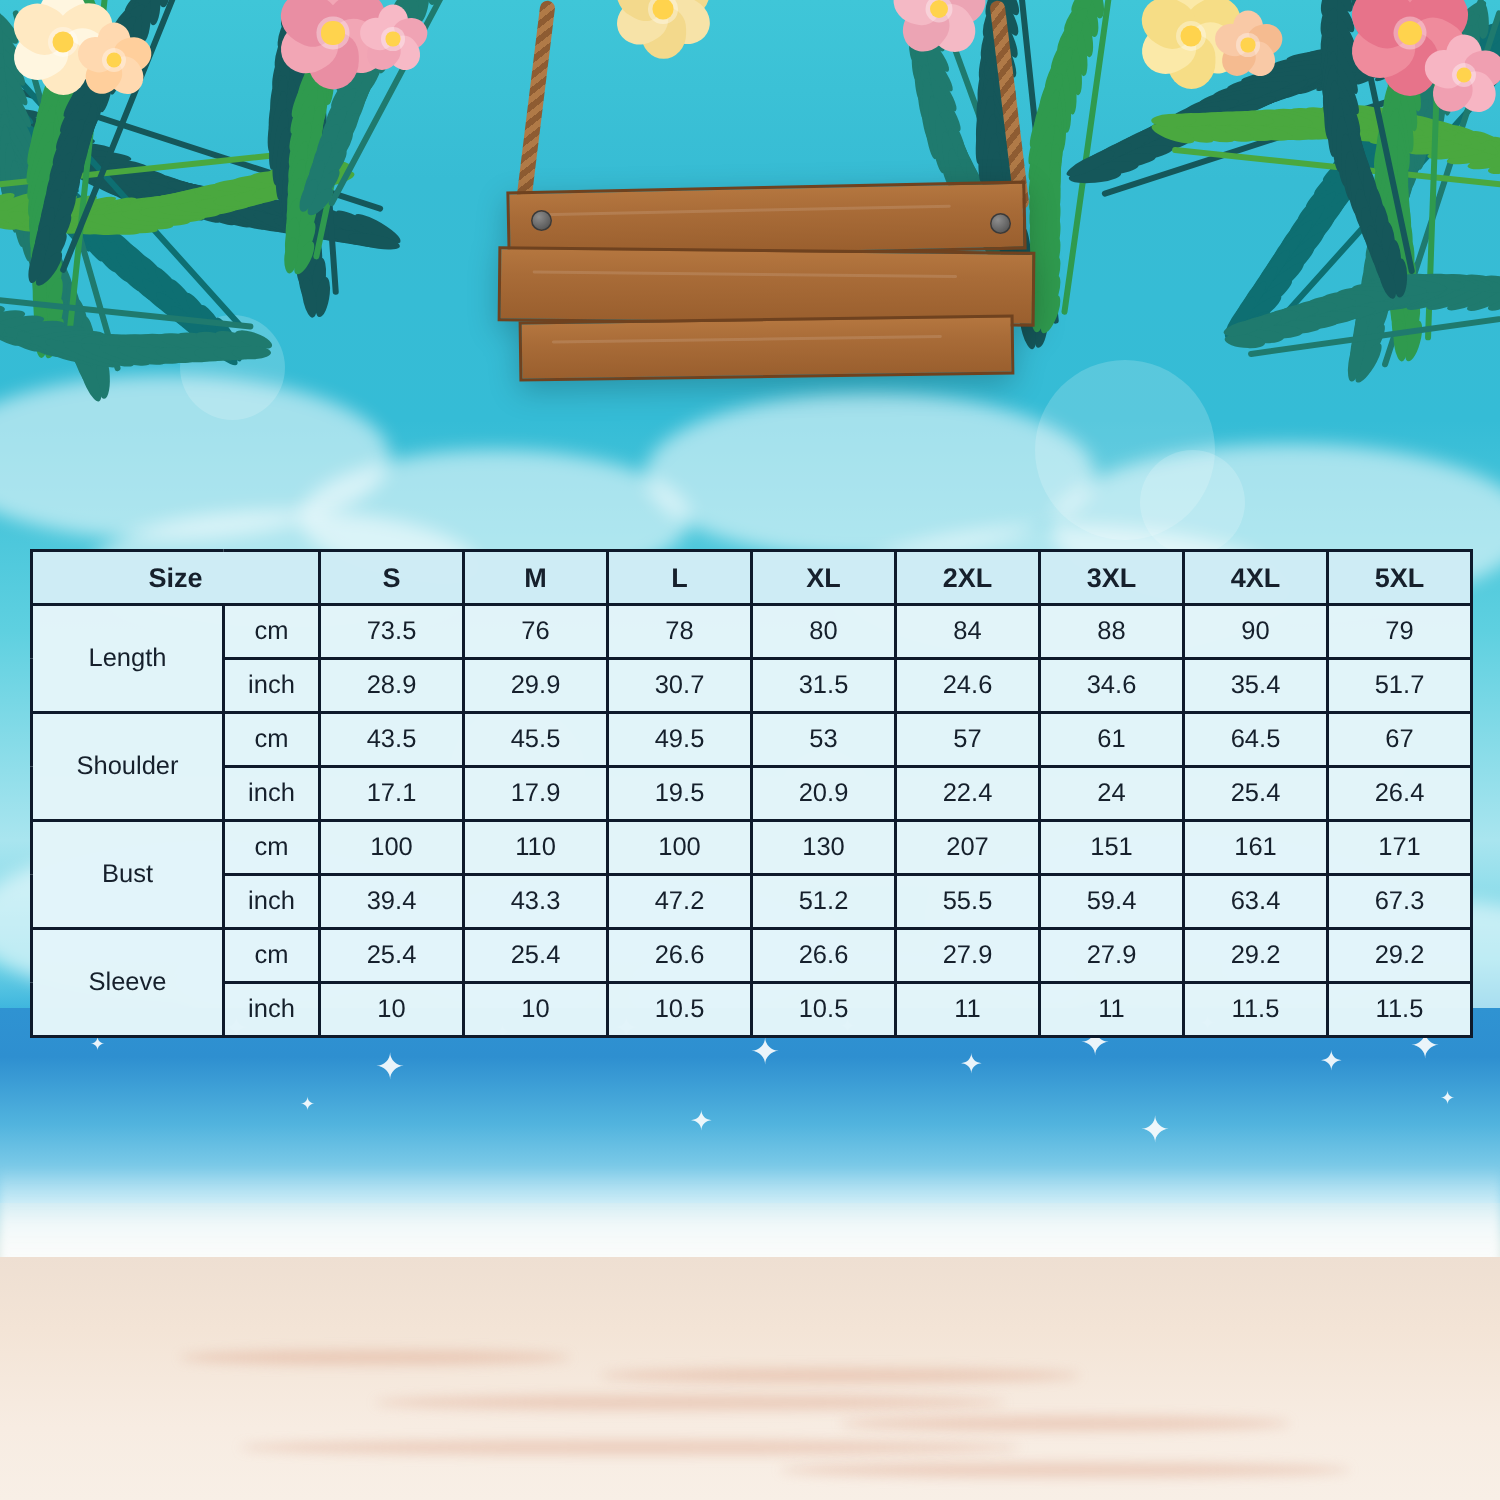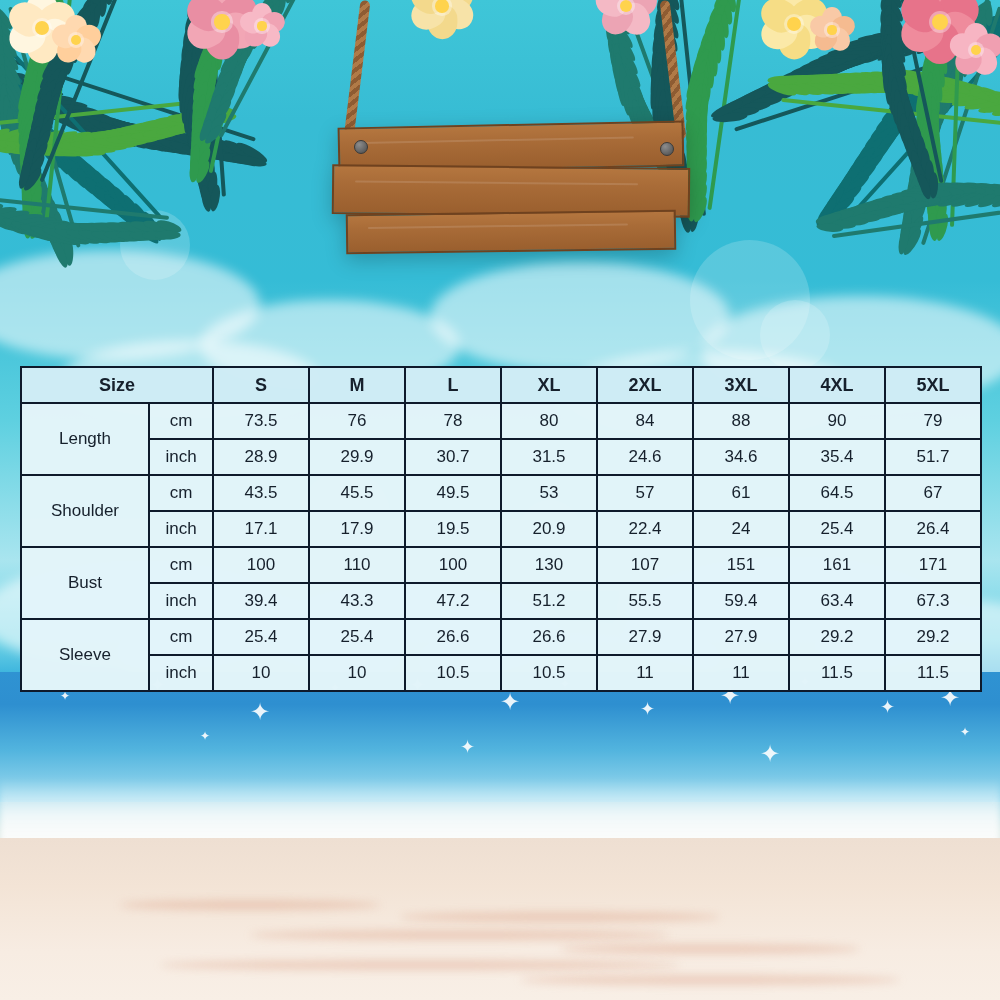--- a/index.html
+++ b/index.html
@@ -1352,21 +1352,21 @@
             <td>25.4</td>
             <td>26.4</td>
           </tr>
           <tr>
             <td class="rowlabel" rowspan="2">Bust</td>
             <td class="unit">cm</td>
             <td>100</td>
             <td>110</td>
             <td>100</td>
             <td>130</td>
-            <td>107</td>
+            <td>207</td>
             <td>151</td>
             <td>161</td>
             <td>171</td>
           </tr>
           <tr>
             <td class="unit">inch</td>
             <td>39.4</td>
             <td>43.3</td>
             <td>47.2</td>
             <td>51.2</td>

